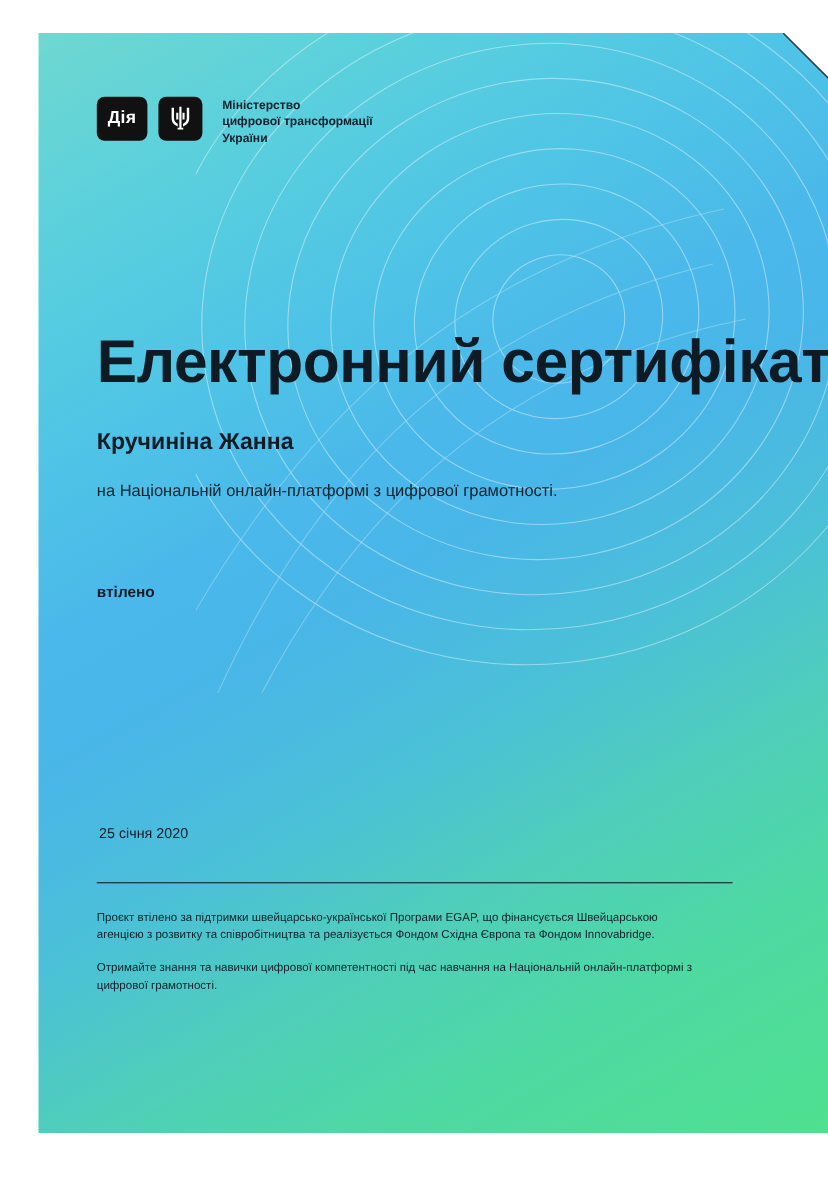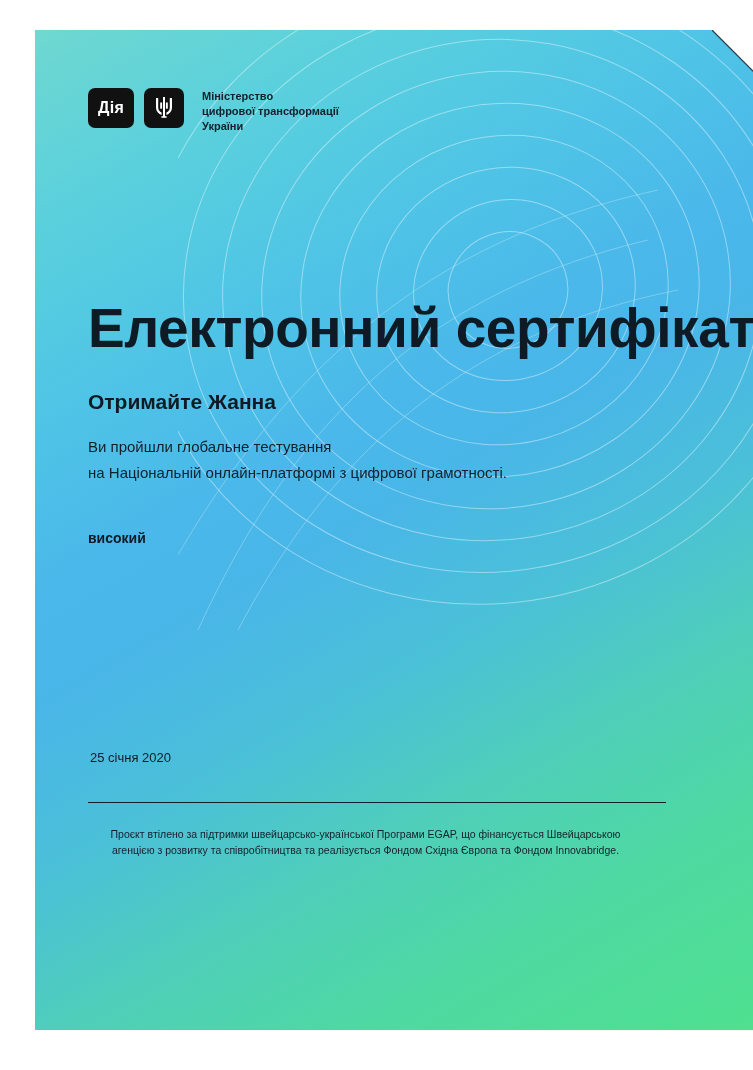--- a/index.html
+++ b/index.html
@@ -170,21 +170,20 @@
     position: absolute;
     left: 53px;
     top: 796px;
     width: 555px;
   }
   .footnote {
     font-size: 10.5px;
     line-height: 16px;
     color: #12202b;
     margin-bottom: 14px;
-    text-align: center;
   }
 </style>
 </head>
 <body>
 
 <div class="page">
 
   <div class="certificate">
 
     <div class="arcs">
@@ -233,31 +232,31 @@
       </div>
       <div class="ministry">
         <div>Міністерство</div>
         <div>цифрової трансформації</div>
         <div>України</div>
       </div>
     </div>
 
     <div class="main-title">Електронний сертифікат</div>
 
-    <div class="recipient">Отримайте Жанна</div>
+    <div class="recipient">Кручиніна Жанна</div>
 
     <div class="body-text">
-      <div>Ви пройшли глобальне тестування</div>
       <div>на Національній онлайн-платформі з цифрової грамотності.</div>
     </div>
 
-    <div class="level">високий</div>
+    <div class="level">втілено</div>
 
     <div class="date">25 січня 2020</div>
 
     <div class="divider"></div>
 
     <div class="footnotes">
       <div class="footnote">Проєкт втілено за підтримки швейцарсько-української Програми EGAP, що фінансується Швейцарською агенцією з розвитку та співробітництва та реалізується Фондом Східна Європа та Фондом Innovabridge.</div>
+      <div class="footnote">Отримайте знання та навички цифрової компетентності під час навчання на Національній онлайн-платформі з цифрової грамотності.</div>
     </div>
 
   </div>
 </div>
 
 </body></html>

